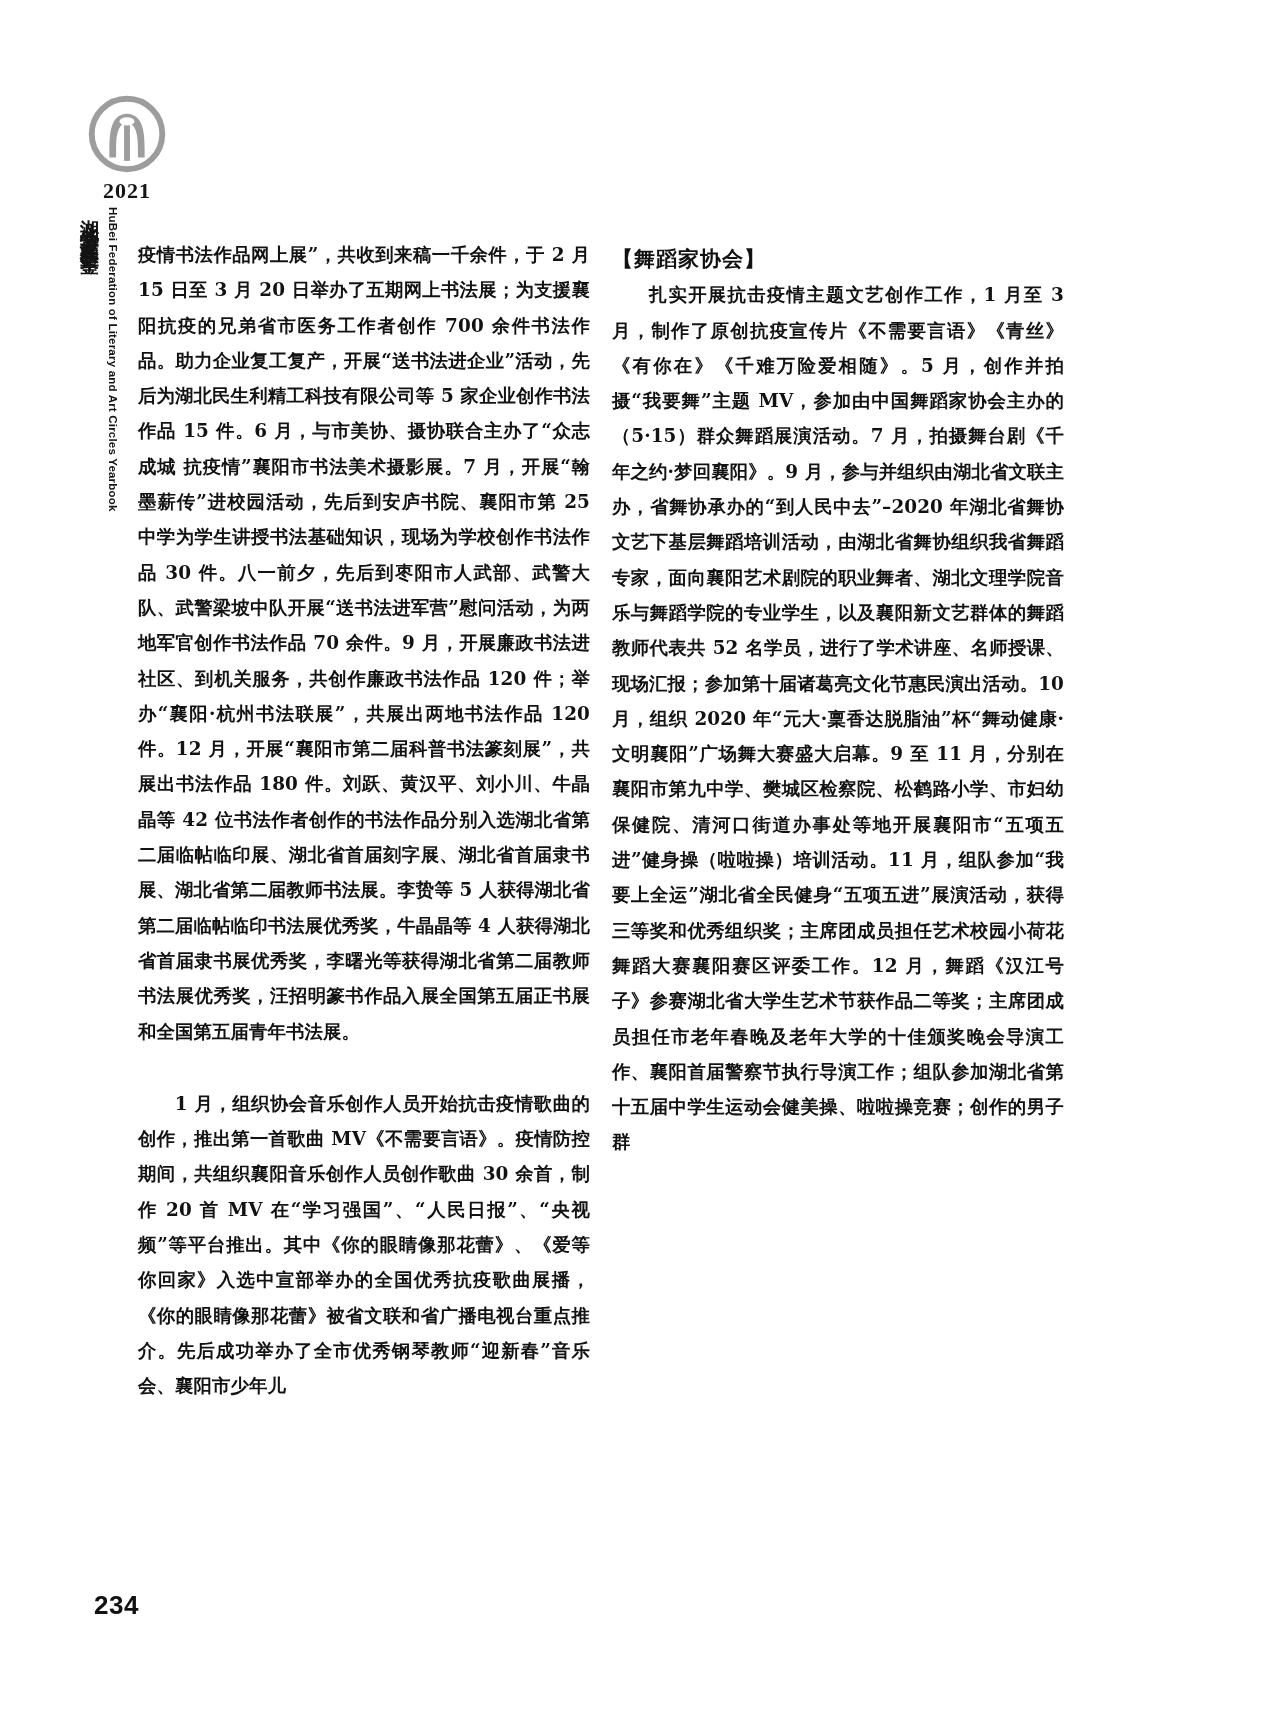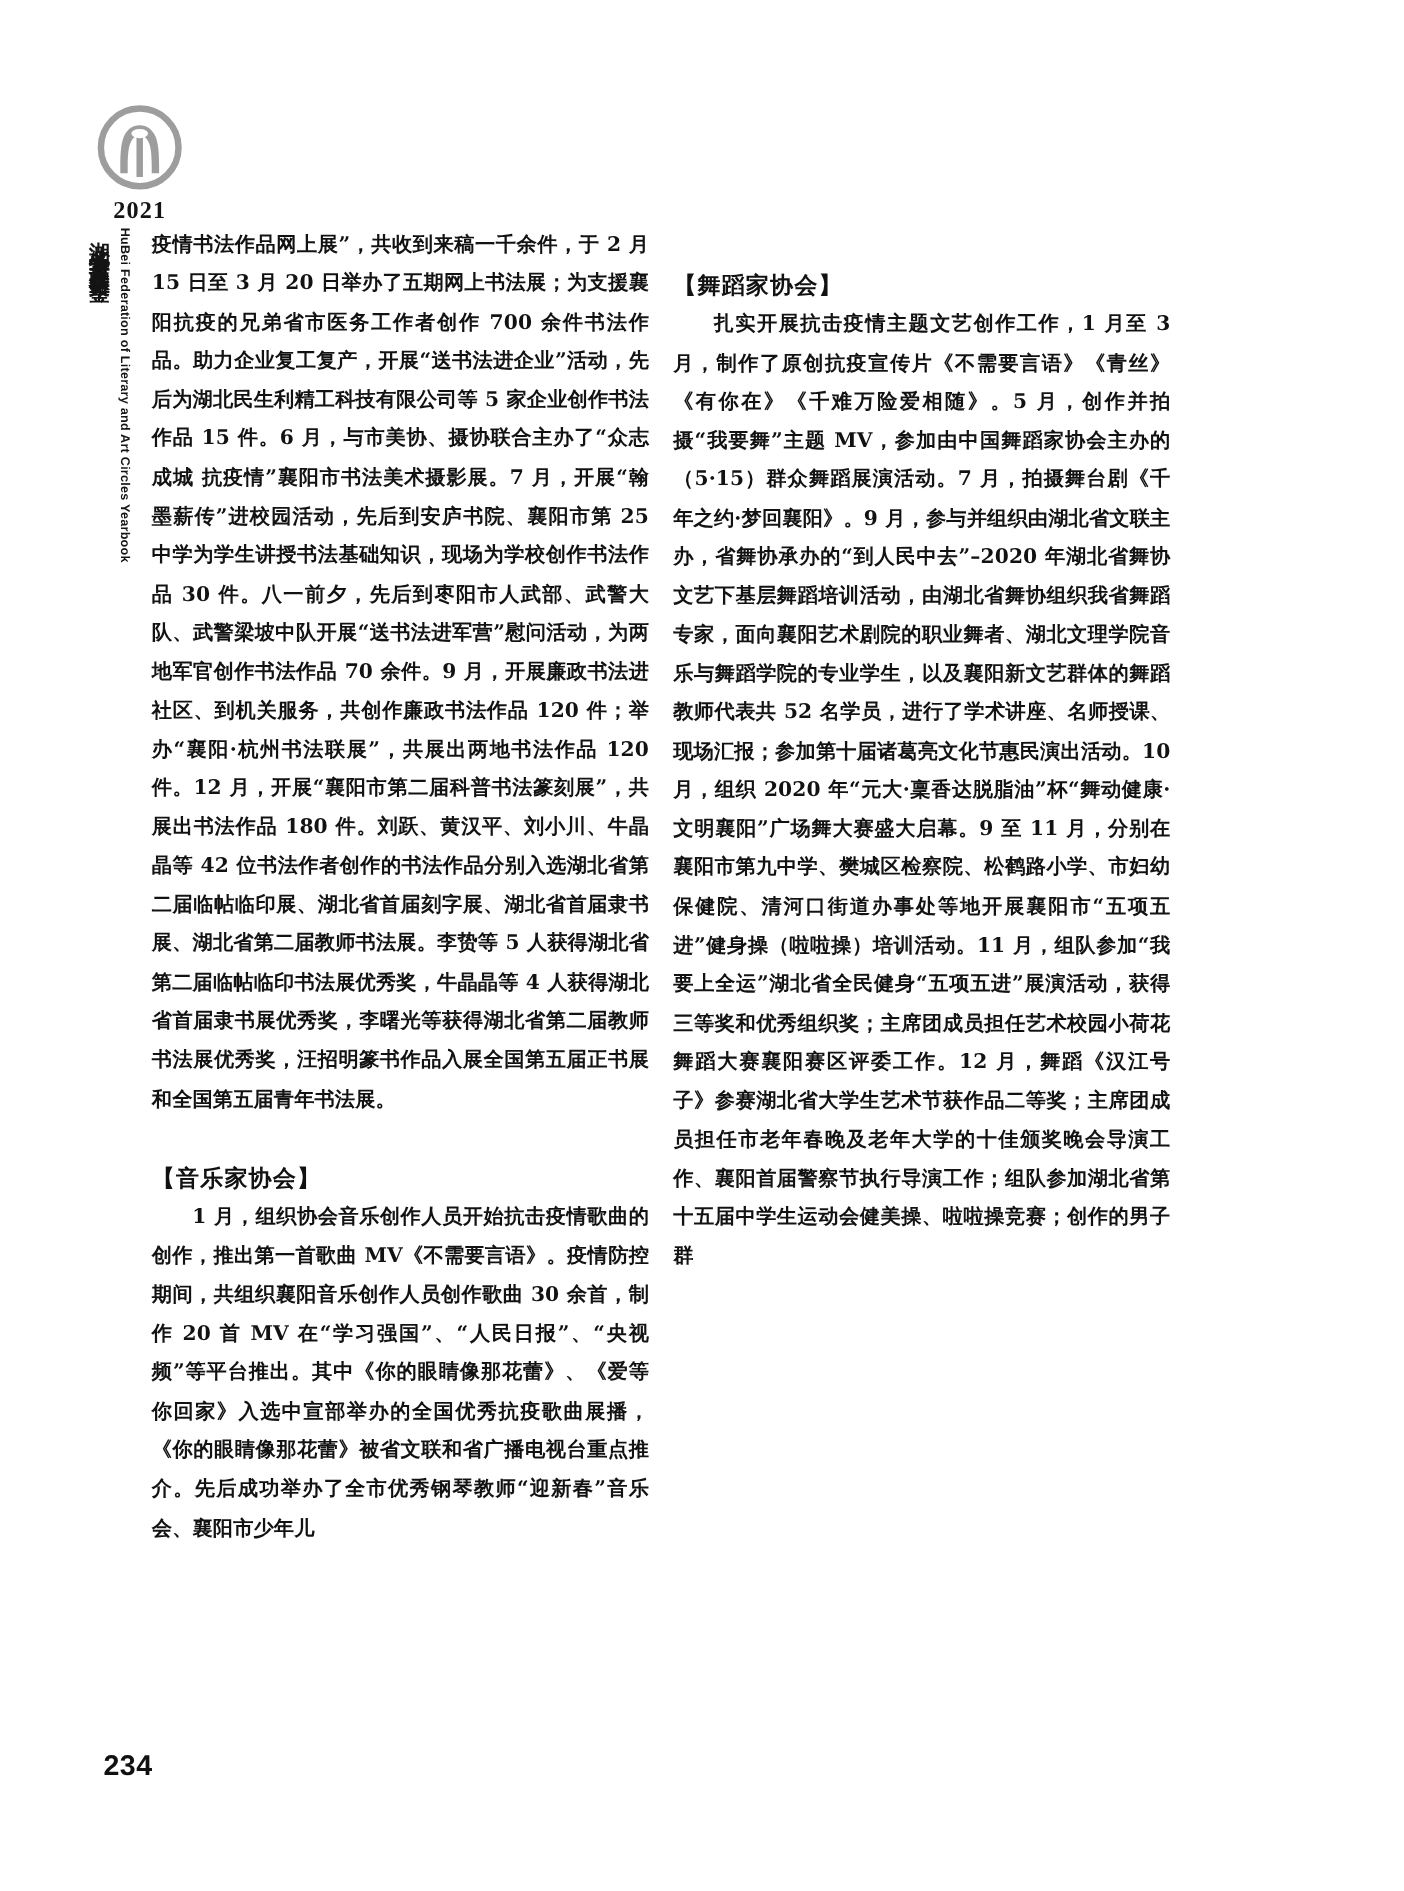--- a/index.html
+++ b/index.html
@@ -77,21 +77,21 @@
     margin-left: 2px;
     transform: translateY(2px);
   }
 
   
   .column {
     position: absolute;
     top: 205px;
     width: 452px;
   }
-  #col-left  { left: 138px; }
+  #col-left  { left: 138px; margin-top: 32px; }
   #col-right { left: 612px; }
 
   .body-p {
     font-family: "DejaVu Serif", "Liberation Serif", serif;
     font-weight: bold;
     font-size: 18.4px;
     line-height: 35.3px;
     text-align: justify;
     text-justify: inter-ideograph;
     letter-spacing: 0.1px;
@@ -139,21 +139,20 @@
 </div>
 
 <div id="spine">
   <div id="spine-cn">湖北省文学艺术界联合会年鉴</div>
   <div id="spine-en">HuBei Federation of Literary and Art Circles Yearbook</div>
 </div>
 
 <div class="column" id="col-left">
   <p class="body-p cont">疫情书法作品网上展”，共收到来稿一千余件，于 2 月 15 日至 3 月 20 日举办了五期网上书法展；为支援襄阳抗疫的兄弟省市医务工作者创作 700 余件书法作品。助力企业复工复产，开展“送书法进企业”活动，先后为湖北民生利精工科技有限公司等 5 家企业创作书法作品 15 件。6 月，与市美协、摄协联合主办了“众志成城 抗疫情”襄阳市书法美术摄影展。7 月，开展“翰墨薪传”进校园活动，先后到安庐书院、襄阳市第 25 中学为学生讲授书法基础知识，现场为学校创作书法作品 30 件。八一前夕，先后到枣阳市人武部、武警大队、武警梁坡中队开展“送书法进军营”慰问活动，为两地军官创作书法作品 70 余件。9 月，开展廉政书法进社区、到机关服务，共创作廉政书法作品 120 件；举办“襄阳·杭州书法联展”，共展出两地书法作品 120 件。12 月，开展“襄阳市第二届科普书法篆刻展”，共展出书法作品 180 件。刘跃、黄汉平、刘小川、牛晶晶等 42 位书法作者创作的书法作品分别入选湖北省第二届临帖临印展、湖北省首届刻字展、湖北省首届隶书展、湖北省第二届教师书法展。李贽等 5 人获得湖北省第二届临帖临印书法展优秀奖，牛晶晶等 4 人获得湖北省首届隶书展优秀奖，李曙光等获得湖北省第二届教师书法展优秀奖，汪招明篆书作品入展全国第五届正书展和全国第五届青年书法展。</p>
   <div class="gap-before-heading"></div>
-  <h2 class="section-heading">【音乐家协会】</h2>
   <p class="body-p indent">1 月，组织协会音乐创作人员开始抗击疫情歌曲的创作，推出第一首歌曲 MV《不需要言语》。疫情防控期间，共组织襄阳音乐创作人员创作歌曲 30 余首，制作 20 首 MV 在“学习强国”、“人民日报”、“央视频”等平台推出。其中《你的眼睛像那花蕾》、《爱等你回家》入选中宣部举办的全国优秀抗疫歌曲展播，《你的眼睛像那花蕾》被省文联和省广播电视台重点推介。先后成功举办了全市优秀钢琴教师“迎新春”音乐会、襄阳市少年儿</p>
 </div>
 
 <div class="column" id="col-right">
   <div class="gap-before-heading"></div>
   <h2 class="section-heading">【舞蹈家协会】</h2>
   <p class="body-p indent">扎实开展抗击疫情主题文艺创作工作，1 月至 3 月，制作了原创抗疫宣传片《不需要言语》《青丝》《有你在》《千难万险爱相随》。5 月，创作并拍摄“我要舞”主题 MV，参加由中国舞蹈家协会主办的（5·15）群众舞蹈展演活动。7 月，拍摄舞台剧《千年之约·梦回襄阳》。9 月，参与并组织由湖北省文联主办，省舞协承办的“到人民中去”–2020 年湖北省舞协文艺下基层舞蹈培训活动，由湖北省舞协组织我省舞蹈专家，面向襄阳艺术剧院的职业舞者、湖北文理学院音乐与舞蹈学院的专业学生，以及襄阳新文艺群体的舞蹈教师代表共 52 名学员，进行了学术讲座、名师授课、现场汇报；参加第十届诸葛亮文化节惠民演出活动。10 月，组织 2020 年“元大·稟香达脱脂油”杯“舞动健康·文明襄阳”广场舞大赛盛大启幕。9 至 11 月，分别在襄阳市第九中学、樊城区检察院、松鹤路小学、市妇幼保健院、清河口街道办事处等地开展襄阳市“五项五进”健身操（啦啦操）培训活动。11 月，组队参加“我要上全运”湖北省全民健身“五项五进”展演活动，获得三等奖和优秀组织奖；主席团成员担任艺术校园小荷花舞蹈大赛襄阳赛区评委工作。12 月，舞蹈《汉江号子》参赛湖北省大学生艺术节获作品二等奖；主席团成员担任市老年春晚及老年大学的十佳颁奖晚会导演工作、襄阳首届警察节执行导演工作；组队参加湖北省第十五届中学生运动会健美操、啦啦操竞赛；创作的男子群</p>
 </div>
 
 <div id="folio">234</div>

